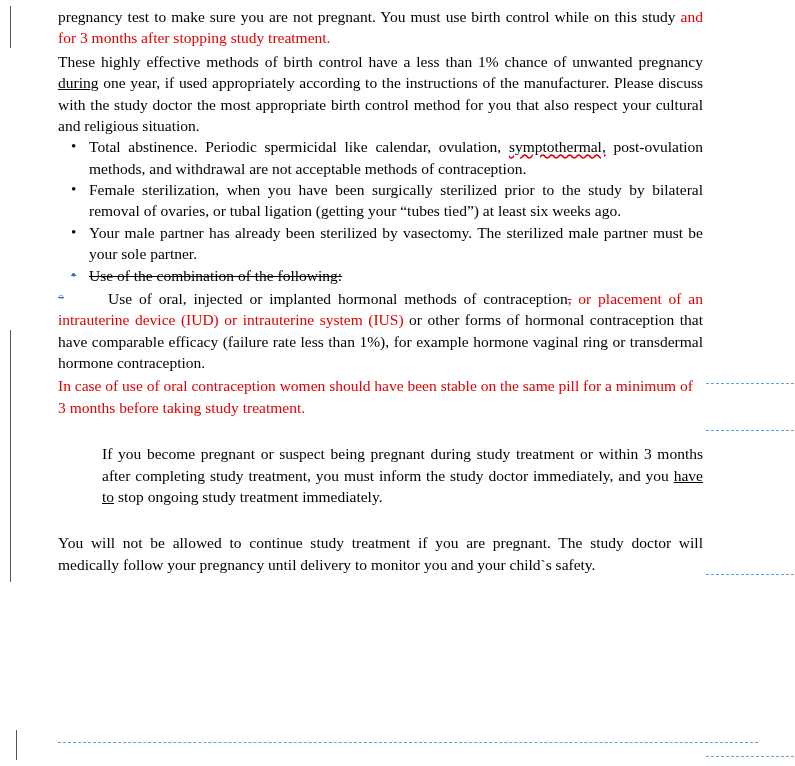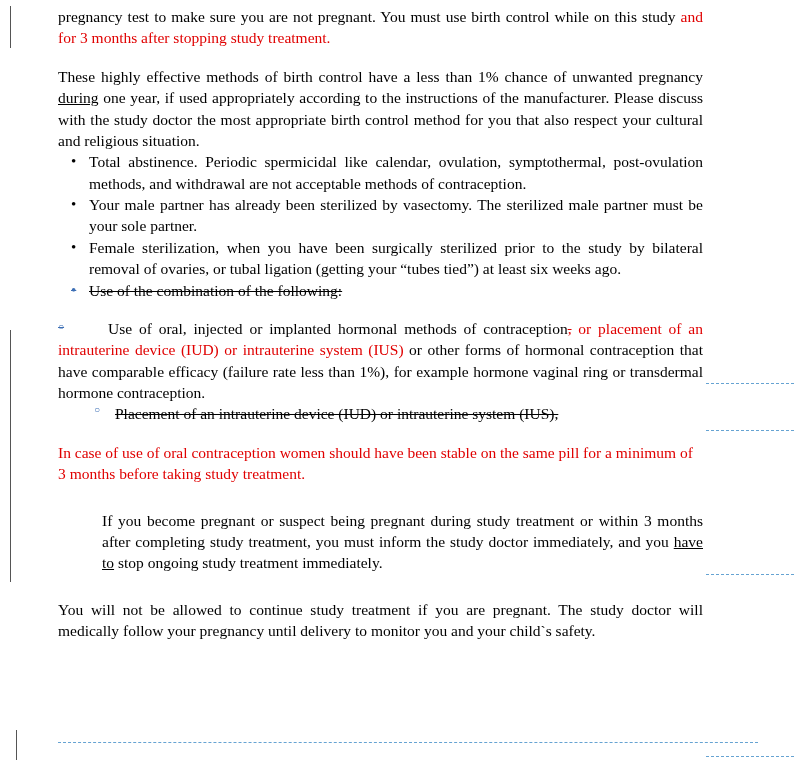--- a/index.html
+++ b/index.html
@@ -33,37 +33,38 @@
     left: 58px;
     top: 6px;
     width: 645px;
   }
   p {
     margin: 0 0 0 0;
     text-align: justify;
     line-height: 1.38;
   }
   p.spacer-before {
-    margin-top: 17px;
+    margin-top: 2px;
   }
   .red {
     color: #e00000;
   }
   .strike-blue {
     color: #000000;
     text-decoration: line-through;
   }
   .strike-red {
     color: #e00000;
     text-decoration: line-through;
   }
   .uline {
     text-decoration: underline;
   }
   .spell {
+    text-decoration: underline;
     text-decoration-style: wavy;
     text-decoration-color: #e00000;
   }
   ul.bullets {
     margin: 0;
     padding: 0;
     list-style: none;
   }
   ul.bullets > li {
     position: relative;
@@ -149,35 +150,32 @@
 
     <p class="spacer-before">
       <span>These highly effective methods of birth control have a less than 1% chance of unwanted pregnancy </span><span class="uline">during</span><span> one year, if used appropriately according to the instructions of the manufacturer. Please discuss with the study doctor the most appropriate birth control method for you that also respect your cultural and religious situation.</span>
     </p>
 
 
     <ul class="bullets">
       <li>
         <span>Total abstinence. Periodic spermicidal like calendar, ovulation, </span><span class="spell">symptothermal,</span><span> post-ovulation methods, and withdrawal are not acceptable methods of contraception.</span>
       </li>
+      <li>Female sterilization, when you have been surgically sterilized prior to the study by bilateral removal of ovaries, or tubal ligation (getting your “tubes tied”) at least six weeks ago.</li>
       <li>Your male partner has already been sterilized by vasectomy. The sterilized male partner must be your sole partner.</li>
-      <li>Female sterilization, when you have been surgically sterilized prior to the study by bilateral removal of ovaries, or tubal ligation (getting your “tubes tied”) at least six weeks ago.</li>
       <li class="del-bullet">
         <span class="strike-blue">Use of the combination of the following:</span>
       </li>
     </ul>
 
     <p class="hollow-bullet-para spacer-before">
       <span class="hb">○</span><span class="indent-tab"></span><span>Use of oral, injected or implanted hormonal methods of contraception</span><span class="strike-red">,</span><span class="red"> or placement of an intrauterine device (IUD) or intrauterine system (IUS)</span><span> or other forms of hormonal contraception that have comparable efficacy (failure rate less than 1%), for example hormone vaginal ring or transdermal hormone contraception.</span>
     </p>
 
     <ul class="sub">
-      <li>
-        <span class="strike-blue">Placement of an intrauterine device (IUD) or intrauterine system (IUS),</span>
-      </li>
     </ul>
 
     <p class="spacer-before red" style="text-align:left;">In case of use of oral contraception women should have been stable on the same pill for a minimum of 3 months before taking study treatment.</p>
 
     <p class="spacer-before" style="margin-top:25px;margin-left:44px;">
       <span>If you become pregnant or suspect being pregnant during study treatment or within 3 months after completing study treatment, you must inform the study doctor immediately, and you </span><span class="uline">have to</span><span> stop ongoing study treatment immediately.</span>
     </p>
 
     <p class="spacer-before" style="margin-top:25px;">You will not be allowed to continue study treatment if you are pregnant. The study doctor will medically follow your pregnancy until delivery to monitor you and your child`s safety.</p>
 

